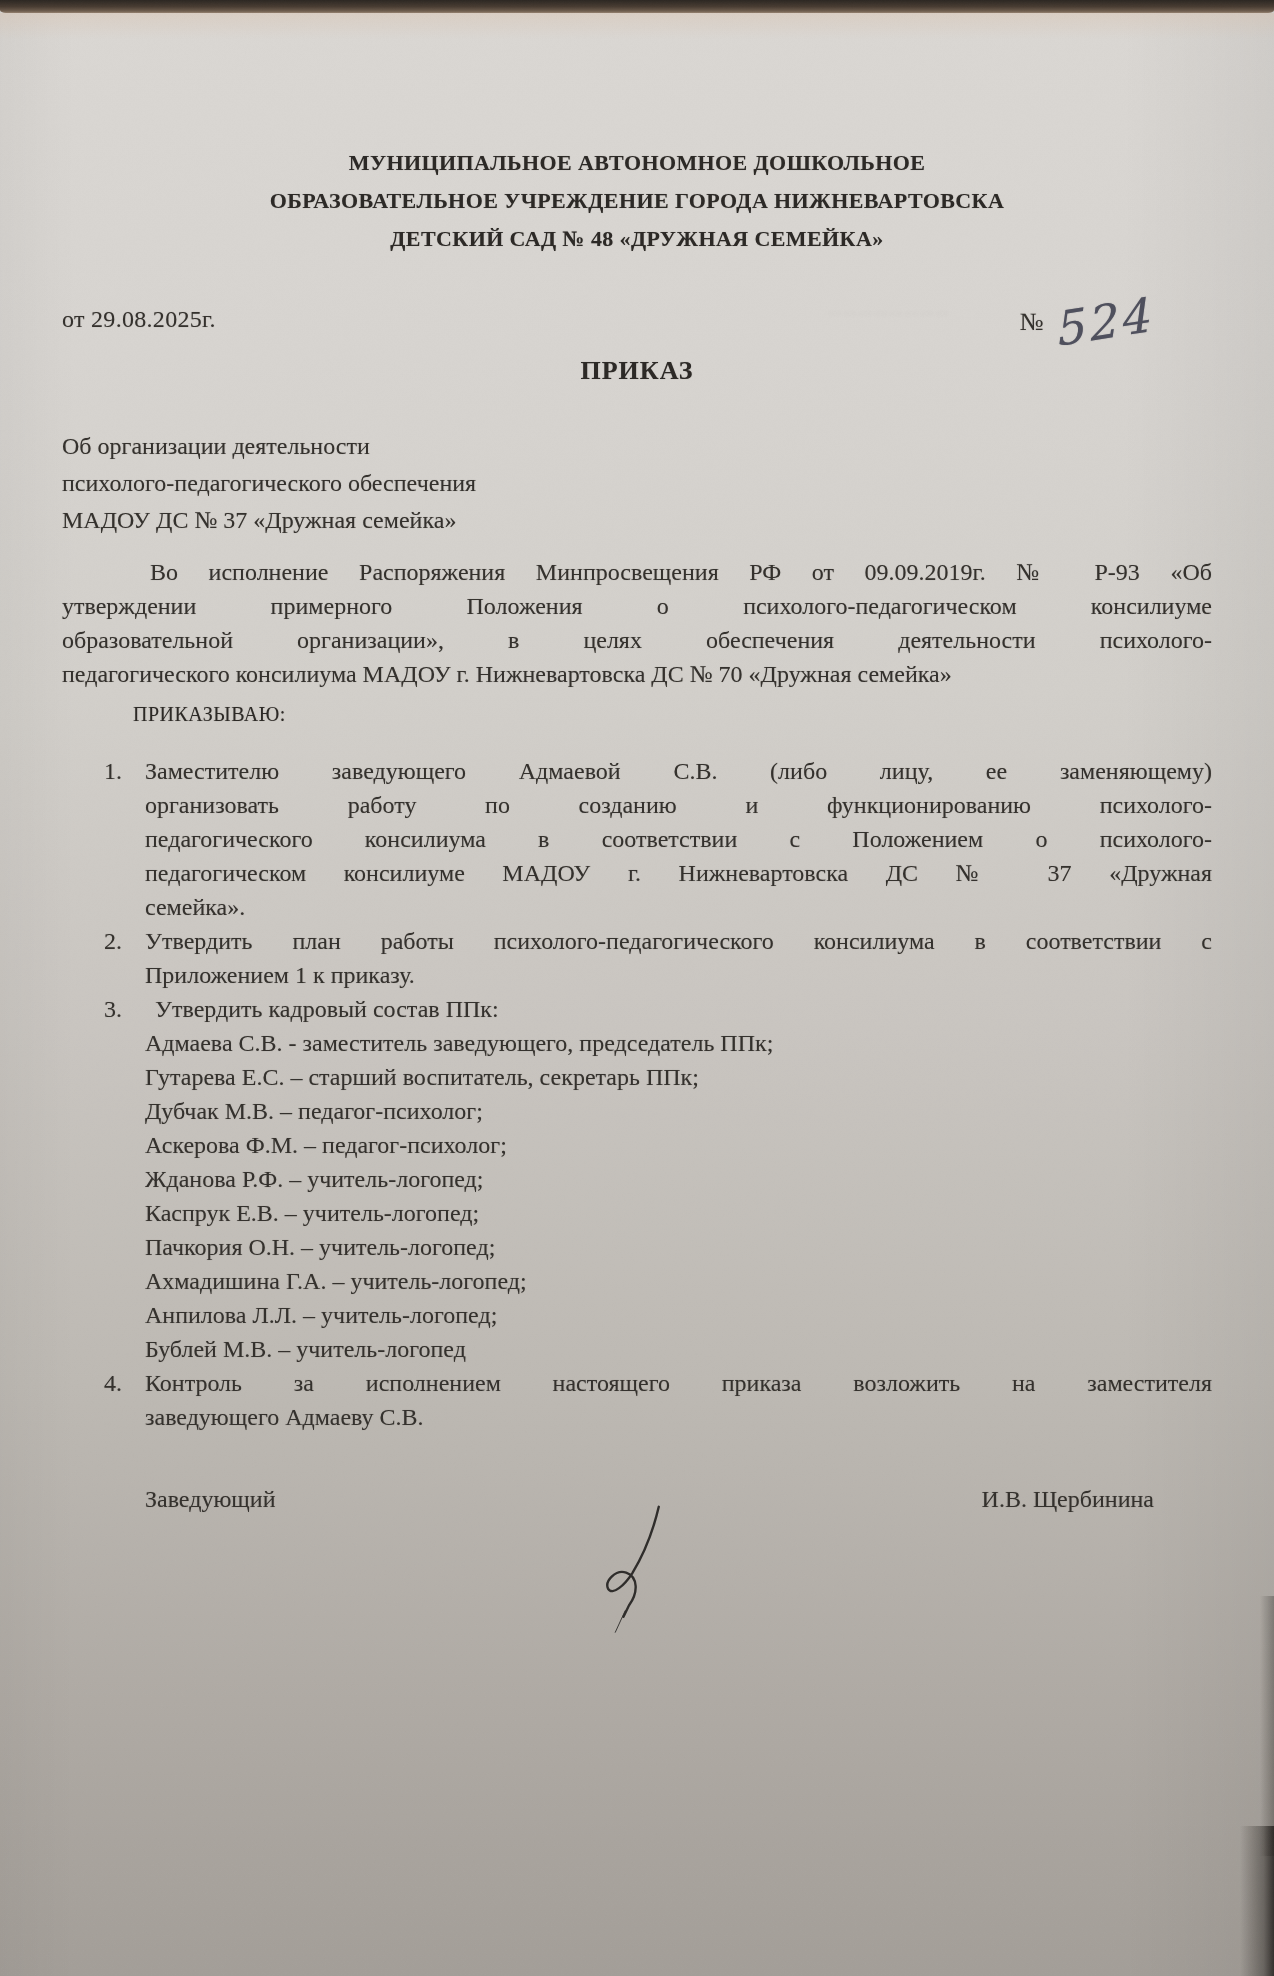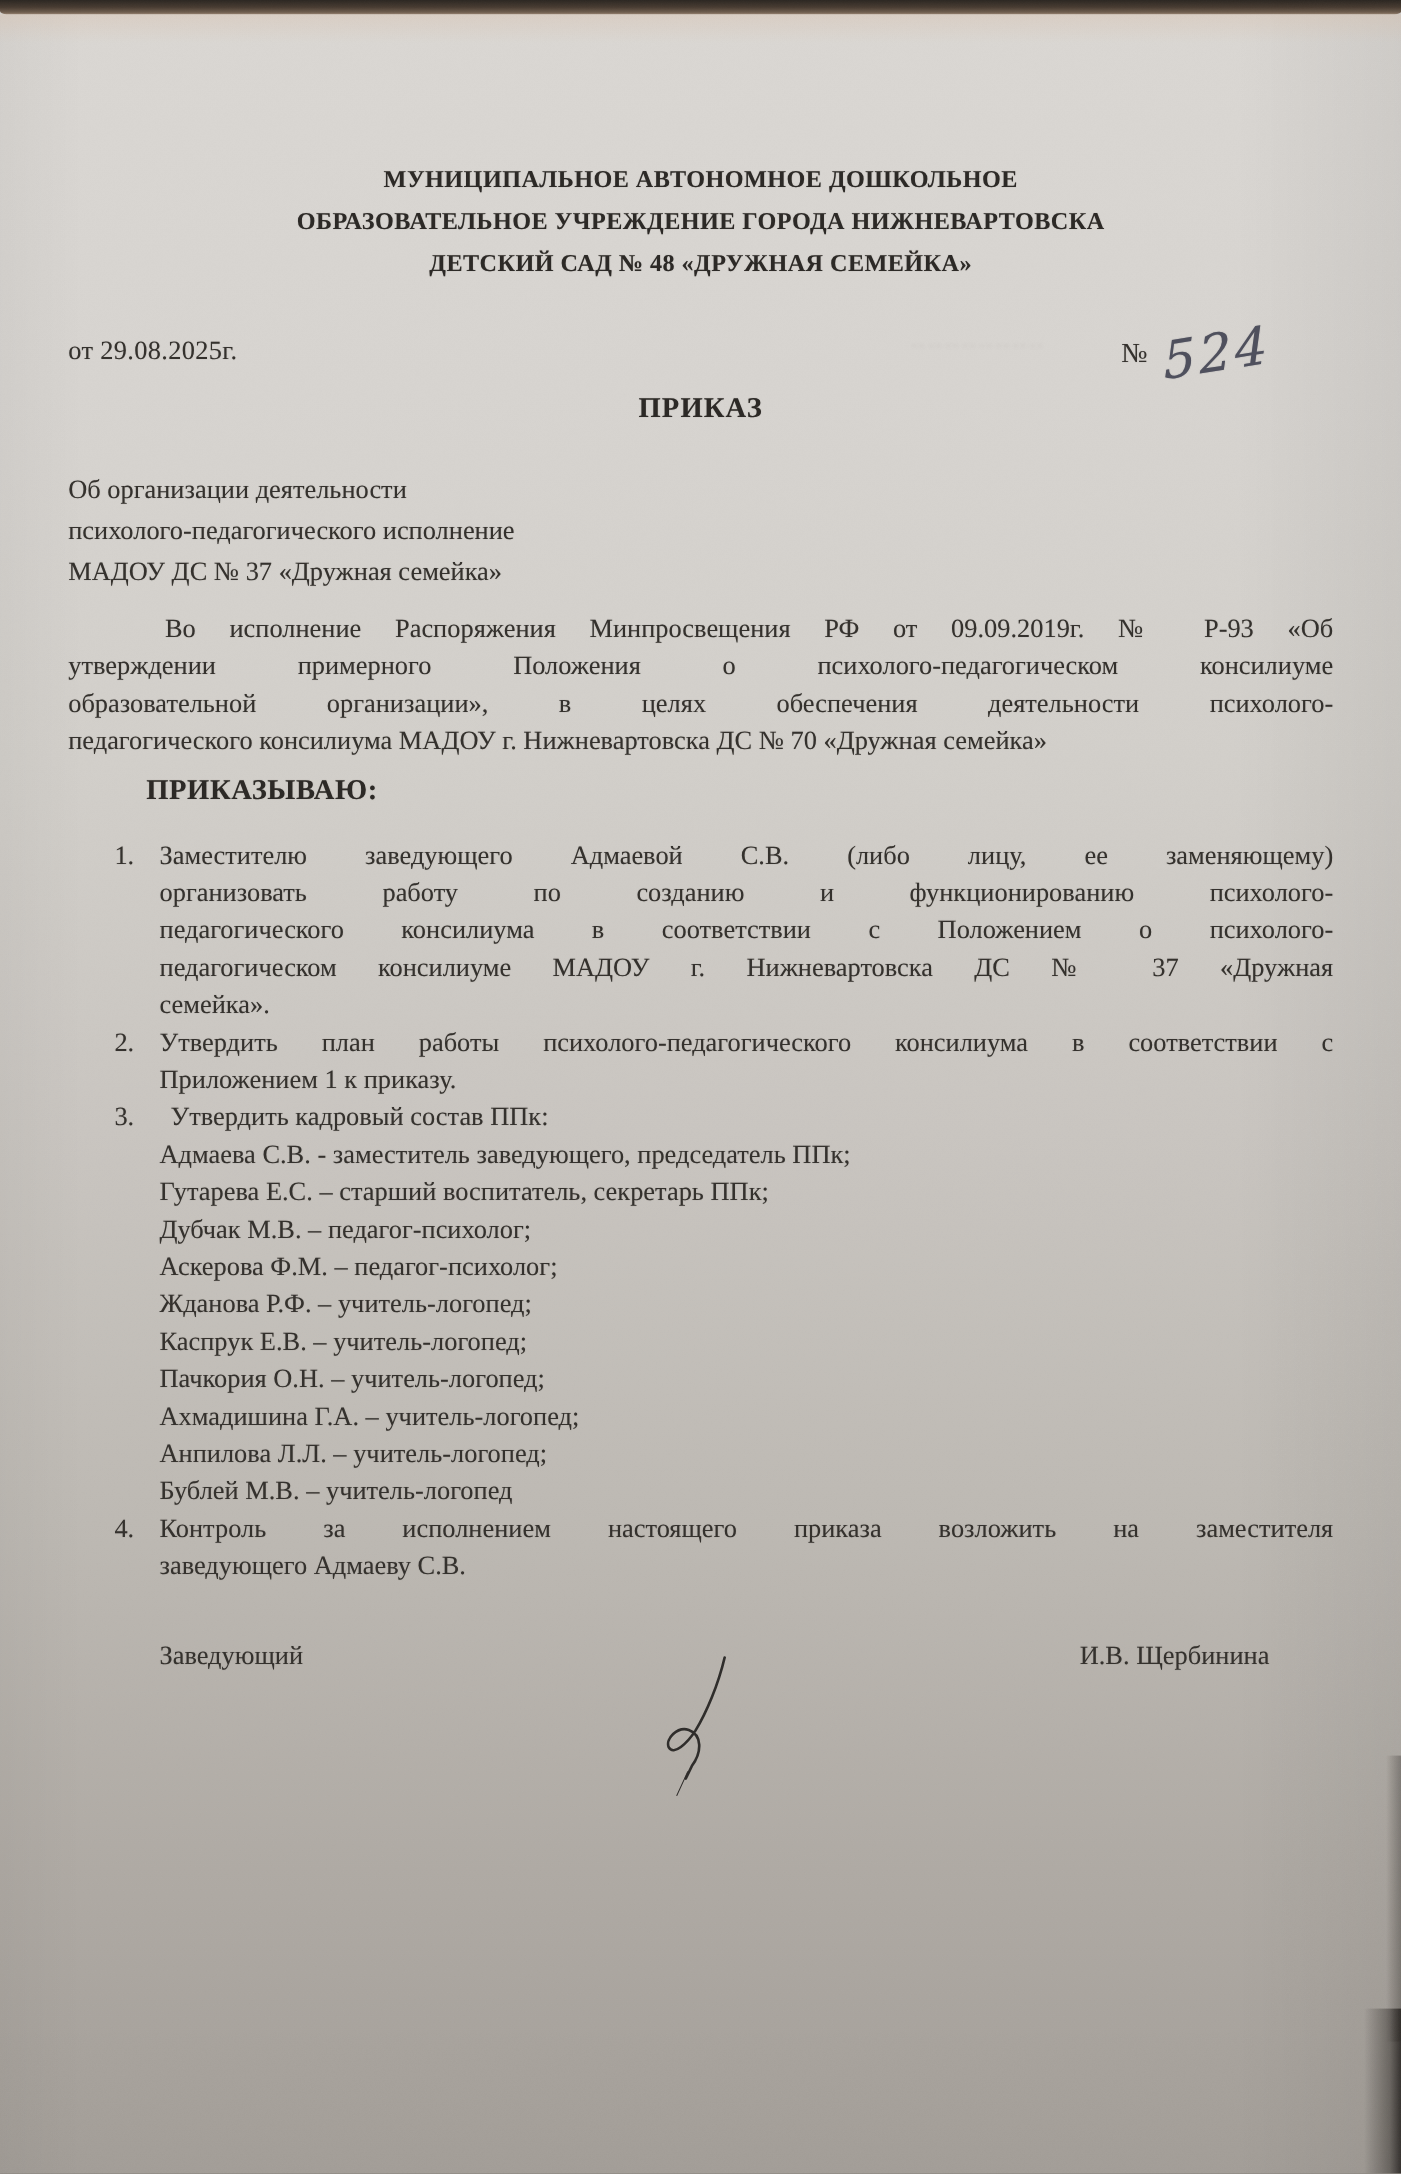--- a/index.html
+++ b/index.html
@@ -64,21 +64,21 @@
   }
   .doc-title{text-align:center;font-weight:bold;font-size:26px;letter-spacing:1px;
              margin-top:6px;color:#2b2825;}
 
   .subject{margin-top:42px;line-height:37px;}
   .intro{margin-top:16px;line-height:34px;}
   .intro .first{padding-left:88px;}
   .jl{text-align:justify;text-align-last:justify;}
   .ln{text-align:left;}
 
-  .resolution{margin-top:12px;padding-left:71px;font-weight:bold;font-size:26px;
+  .resolution{margin-top:12px;padding-left:71px;font-weight:normal;font-size:20px;
               letter-spacing:.5px;color:#2b2825;}
 
   .list{margin-top:28px;line-height:34px;}
   .li{position:relative;padding-left:83px;}
   .li .num{position:absolute;left:42px;top:0;}
   .li3-head{padding-left:10px;}
 
   .sign-row{display:flex;justify-content:space-between;margin-top:52px;
             padding-left:83px;padding-right:58px;}
 
@@ -112,21 +112,21 @@
     <span class="no-group">
       <span class="no-sign">№</span>
       <span class="no-value">524</span>
     </span>
   </div>
 
   <div class="doc-title">ПРИКАЗ</div>
 
   <div class="subject">
     <div class="ln">Об организации деятельности</div>
-    <div class="ln">психолого-педагогического исполнение</div>
+    <div class="ln">психолого-педагогического обеспечения</div>
     <div class="ln">МАДОУ ДС № 37 «Дружная семейка»</div>
   </div>
 
   <div class="intro">
     <div class="jl first">Во исполнение Распоряжения Минпросвещения РФ от 09.09.2019г. № Р-93 «Об</div>
     <div class="jl">утверждении примерного Положения о психолого-педагогическом консилиуме</div>
     <div class="jl">образовательной организации», в целях обеспечения деятельности психолого-</div>
     <div class="ln">педагогического консилиума МАДОУ г. Нижневартовска ДС № 70 «Дружная семейка»</div>
   </div>
 

